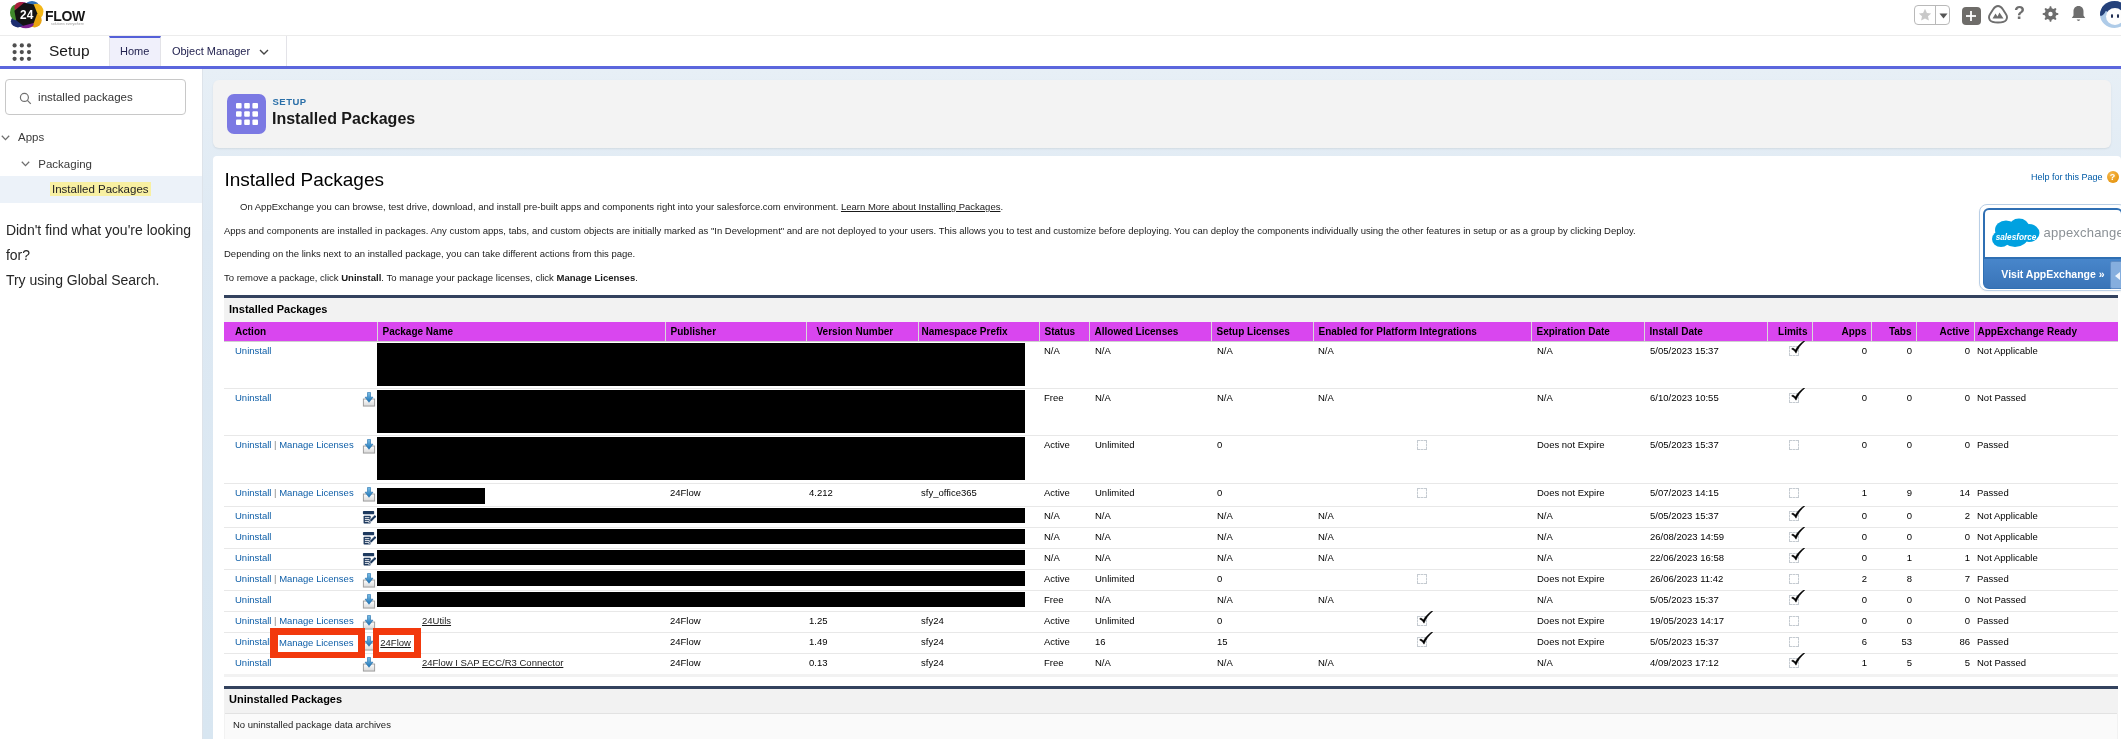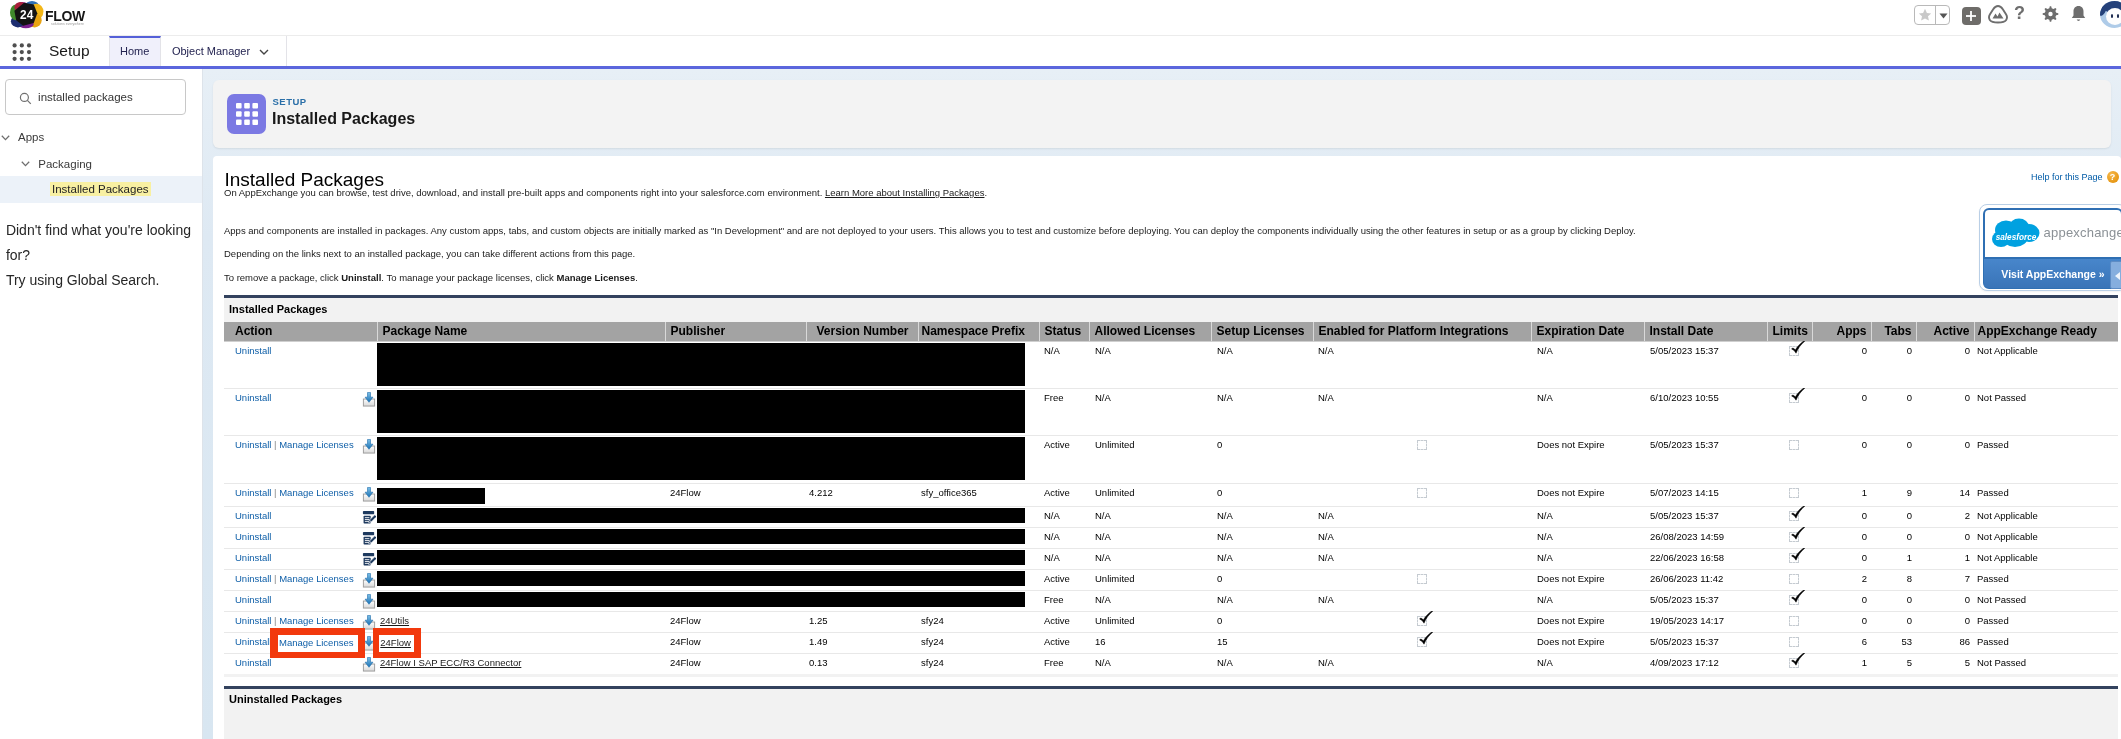--- a/index.html
+++ b/index.html
@@ -47,28 +47,28 @@
 
 
 .section { position:absolute; left:11px; width:1894px; background:#f2f2f2; border-top:3.2px solid #33425e; }
 #sec1 { top:139px; height:382px; }
 #sec2 { top:529.5px; height:54px; }
 .sectitle { position:absolute; left:5px; top:4.5px; font-size:11px; font-weight:bold; color:#000; }
 #norow { position:absolute; left:1px; top:24px; width:1892px; height:28px; background:#fafafa; border-top:1px solid #e2e2e2; font-size:9.5px; color:#1a1a1a; padding:5px 0 0 8px; }
 
 
 table { border-collapse:collapse; table-layout:fixed; position:absolute; left:0; top:24px; width:1894px; background:#fff; font-size:9.5px; color:#000; }
-th { background:#a3a3a3; font-size:12px; font-weight:bold; text-align:left; height:19px; border-right:1px solid #d9d9d9; border-bottom:1px solid #cfcfcf; padding:0 4px 0 5px; white-space:nowrap; overflow:hidden; }
+th { background:#d946ef; font-size:10px; font-weight:bold; text-align:left; height:19px; border-right:1px solid #d9d9d9; border-bottom:1px solid #cfcfcf; padding:0 4px 0 5px; white-space:nowrap; overflow:hidden; }
 th:last-child { border-right:none; }
 td { vertical-align:top; padding:3px 4px 2px 5px; white-space:nowrap; line-height:11px; }
 td svg { vertical-align:top; }
 tr.r { border-top:1px solid #e8e8e8; }
 tr { background:#fff; }
 a.act { color:#0f5fa8; text-decoration:none; }
-a.pkg { color:#1a1a1a; text-decoration:underline; }
+a.pkg { color:#1a1a1a; text-decoration:underline;margin-left:42px; }
 .bb { background:#000; height:15px; margin-top:-2px; position:relative; z-index:2; }
 .bb43 { background:#000; height:43px; margin-top:-2px; position:relative; z-index:2; }
 td.c-act { padding-left:11px; }
 td.c-icon { padding:3px 0 0 3px; }
 td.c-pkg { padding-left:0; }
 td.c-pkg .lnk { padding-left:3px; }
 td.c-ver, td.c-ns, td.c-axr { padding-left:3px; }
 td.c-num, th.c-num { text-align:right; padding-right:4px; }
 .cbwrap { position:relative; display:inline-block; width:10px; height:10px; border:1px dashed #c5cbd1; background:#fff; vertical-align:top; margin-top:1px; }
 .chk { position:absolute; left:1px; top:-6px; }
@@ -199,21 +199,21 @@
         </g>
       </svg>
     </div>
     <div class="setup-lbl">SETUP</div>
     <div class="title">Installed Packages</div>
   </div>
   <div id="wcard">
     <div id="help">Help for this Page</div>
     <div id="helpq">?</div>
     <div id="h1">Installed Packages</div>
-    <div class="para" style="top:31px;">On AppExchange you can browse, test drive, download, and install pre-built apps and components right into your salesforce.com environment. <span style="text-decoration:underline">Learn More about Installing Packages</span>.</div>
+    <div class="para" style="top:45px;margin-left:16px;">On AppExchange you can browse, test drive, download, and install pre-built apps and components right into your salesforce.com environment. <span style="text-decoration:underline">Learn More about Installing Packages</span>.</div>
     <div class="para" style="top:68.5px;">Apps and components are installed in packages. Any custom apps, tabs, and custom objects are initially marked as "In Development" and are not deployed to your users. This allows you to test and customize before deploying. You can deploy the components individually using the other features in setup or as a group by clicking Deploy.</div>
     <div class="para" style="top:92px;">Depending on the links next to an installed package, you can take different actions from this page.</div>
     <div class="para" style="top:115.5px;">To remove a package, click <b>Uninstall</b>. To manage your package licenses, click <b>Manage Licenses</b>.</div>
 
     <div id="appx">
       <div class="top">
         <svg style="position:absolute;left:6px;top:5px" width="50" height="38" viewBox="0 0 50 38">
           <g fill="#00a1e0">
             <ellipse cx="15" cy="15" rx="11" ry="9.5"></ellipse>
             <ellipse cx="28" cy="12" rx="10" ry="8.5"></ellipse>
@@ -672,20 +672,21 @@
 <td class="c-num">1</td>
 <td class="c-num">5</td>
 <td class="c-num">5</td>
 <td class="c-axr">Not Passed</td>
 </tr>
 </tbody>
         </table>
     </div>
     <div class="section" id="sec2">
       <div class="sectitle">Uninstalled Packages</div>
+      <div id="norow">No uninstalled package data archives</div>
     </div>
   </div>
 </div>
 
 <div class="redbox" style="left:270.3px;top:628.3px;width:94.7px;height:30.1px;">
   <div class="inner" style="left:7.9px;top:7.2px;width:80px;height:16.6px;"></div>
   <span style="position:absolute;left:8.7px;top:9px;font-size:9.5px;color:#0f5fa8;">Manage Licenses</span>
 </div>
 <div class="redbox" style="left:372.5px;top:628.3px;width:48.7px;height:30.1px;">
   <div class="inner" style="left:6.7px;top:7.2px;width:34.5px;height:16.6px;"></div>

